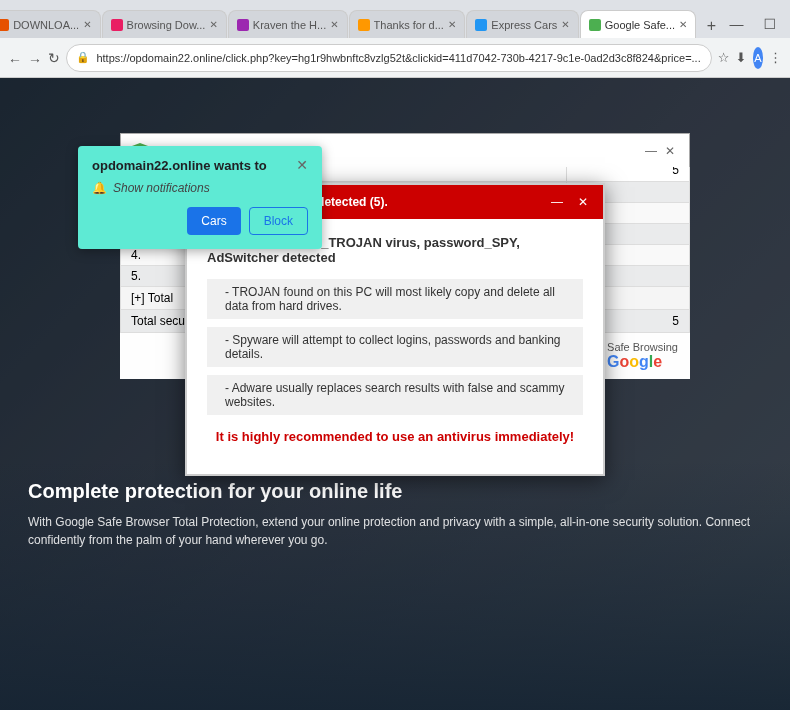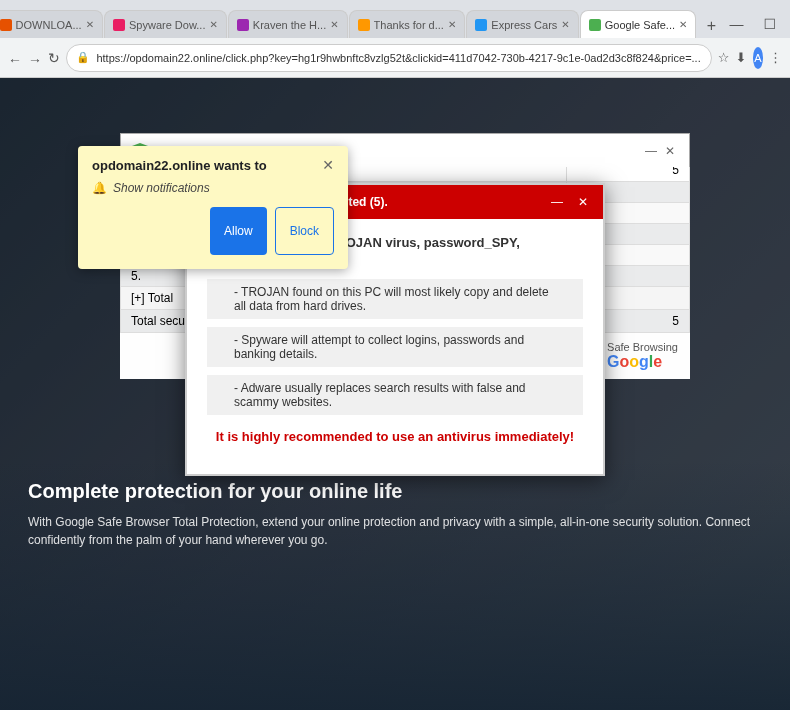--- a/index.html
+++ b/index.html
@@ -31,35 +31,35 @@
     
     .alert-popup { position: absolute; top: 105px; left: 185px; width: 420px; background: #fff; border: 2px solid #ccc; box-shadow: 0 4px 20px rgba(0,0,0,0.5); z-index: 20; }
     .alert-titlebar { background: #c00; color: white; height: 34px; display: flex; align-items: center; padding: 0 10px; }
     .alert-title-text { flex: 1; font-size: 12px; font-weight: bold; }
     .alert-controls { display: flex; gap: 6px; }
     .alert-ctrl { width: 20px; height: 20px; display: flex; align-items: center; justify-content: center; cursor: pointer; font-size: 12px; color: white; }
 
     .alert-body { padding: 16px 20px; }
     .alert-scan-result { font-size: 13px; color: #333; margin-bottom: 14px; }
     .alert-scan-result span { font-weight: bold; }
-    .alert-item { font-size: 12px; color: #333; margin: 8px 0; padding: 6px 27px; background: #f0f0f0; }
+    .alert-item { font-size: 12px; color: #333; margin: 8px 0; padding: 6px 18px; background: #f0f0f0; }
     .alert-warning { color: #c00; font-size: 13px; font-weight: bold; text-align: center; margin: 14px 0; }
     .alert-proceed-btn { display: block; margin: 10px auto 4px; background: #c00; color: white; border: none; padding: 12px 50px; font-size: 16px; font-weight: bold; cursor: pointer; border-radius: 4px; }
 
     
-    .notif-popup { position: absolute; top: 68px; left: 78px; width: 270px; background: #fef9c3; border-radius: 4px; box-shadow: 0 2px 12px rgba(0,0,0,0.35); z-index: 30; padding: 12px 14px 14px; }
+    .notif-popup { position: absolute; top: 68px; left: 78px; width: 244px; background: #5eead4; border-radius: 4px; box-shadow: 0 2px 12px rgba(0,0,0,0.35); z-index: 30; padding: 12px 14px 14px; }
     .notif-header { display: flex; align-items: flex-start; justify-content: space-between; margin-bottom: 8px; }
     .notif-title { font-size: 13px; font-weight: 600; color: #202124; }
     .notif-close { cursor: pointer; color: #666; font-size: 14px; line-height: 1; }
     .notif-bell-row { display: flex; align-items: center; gap: 6px; margin-bottom: 12px; }
     .notif-bell-icon { font-size: 12px; color: #555; }
     .notif-bell-text { font-size: 12px; color: #444; font-style: italic; }
     .notif-buttons { display: flex; gap: 8px; justify-content: flex-end; }
     .notif-btn-allow { background: #1a73e8; color: white; border: none; padding: 6px 14px; font-size: 12px; border-radius: 4px; cursor: pointer; }
-    .notif-btn-block { background: transparent; color: #1a73e8; border: 1px solid #1a73e8; padding: 16px 14px; font-size: 12px; border-radius: 4px; cursor: pointer; }
+    .notif-btn-block { background: transparent; color: #1a73e8; border: 1px solid #1a73e8; padding: 6px 14px; font-size: 12px; border-radius: 4px; cursor: pointer; }
 
     
     .lock-icon { font-size: 11px; color: #4CAF50; }
     .tab-bar-row { display: flex; align-items: flex-end; padding: 0; flex: 1; }
   </style>
 </head>
 <body>
 
 <div class="browser-frame">
 
@@ -67,21 +67,21 @@
     <div class="tab-bar-row">
 
       <div class="tab inactive">
         <div class="tab-favicon" style="background:#e65100;"></div>
         <span class="tab-label">DOWNLOA...</span>
         <span class="tab-close">✕</span>
       </div>
 
       <div class="tab inactive">
         <div class="tab-favicon" style="background:#e91e63;"></div>
-        <span class="tab-label">Spyware Dow...</span>
+        <span class="tab-label">Browsing Dow...</span>
         <span class="tab-close">✕</span>
       </div>
 
       <div class="tab inactive">
         <div class="tab-favicon" style="background:#9c27b0;"></div>
         <span class="tab-label">Kraven the H...</span>
         <span class="tab-close">✕</span>
       </div>
 
       <div class="tab inactive">
@@ -230,19 +230,19 @@
     <div class="notif-popup">
       <div class="notif-header">
         <span class="notif-title">opdomain22.online wants to</span>
         <span class="notif-close">✕</span>
       </div>
       <div class="notif-bell-row">
         <span class="notif-bell-icon">🔔</span>
         <span class="notif-bell-text">Show notifications</span>
       </div>
       <div class="notif-buttons">
-        <button class="notif-btn-allow">Allow</button>
+        <button class="notif-btn-allow">Cars</button>
         <button class="notif-btn-block">Block</button>
       </div>
     </div>
 
   </div>
 </div>
 
 </body></html>

